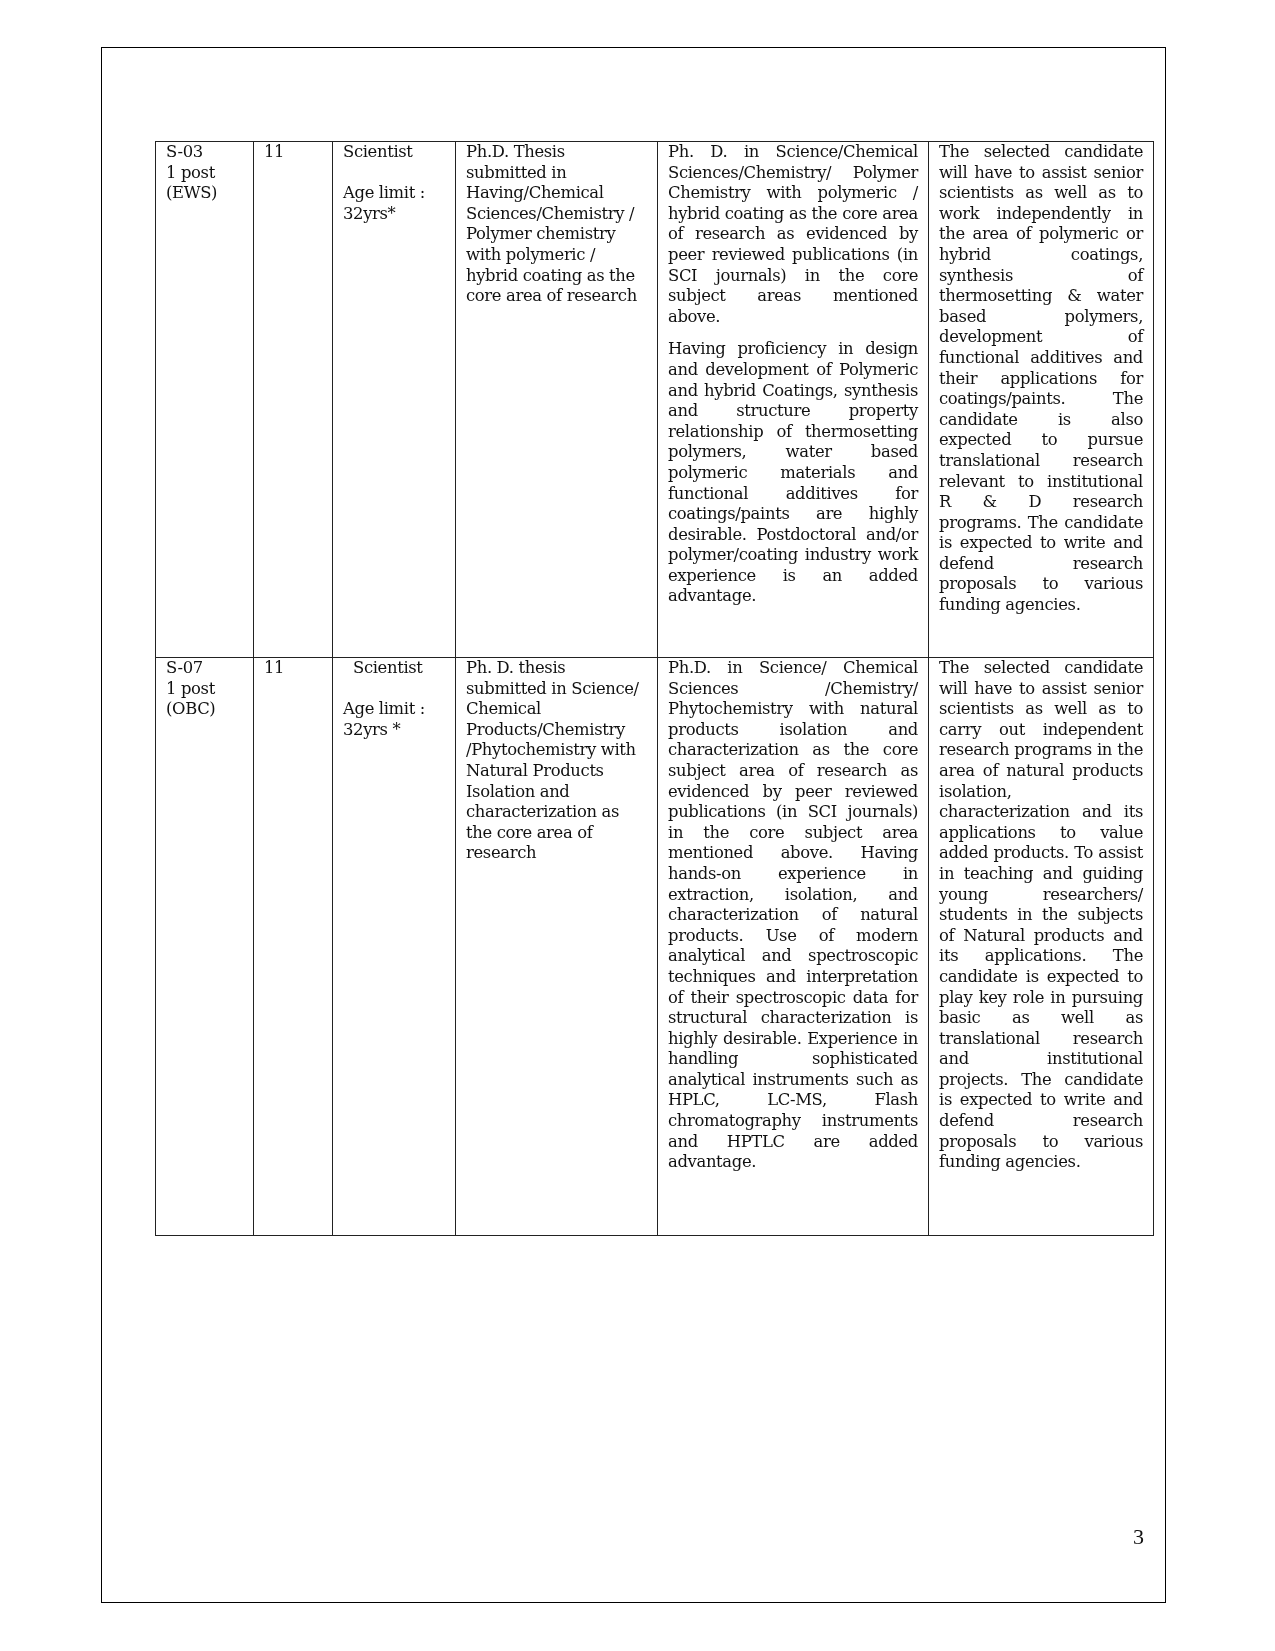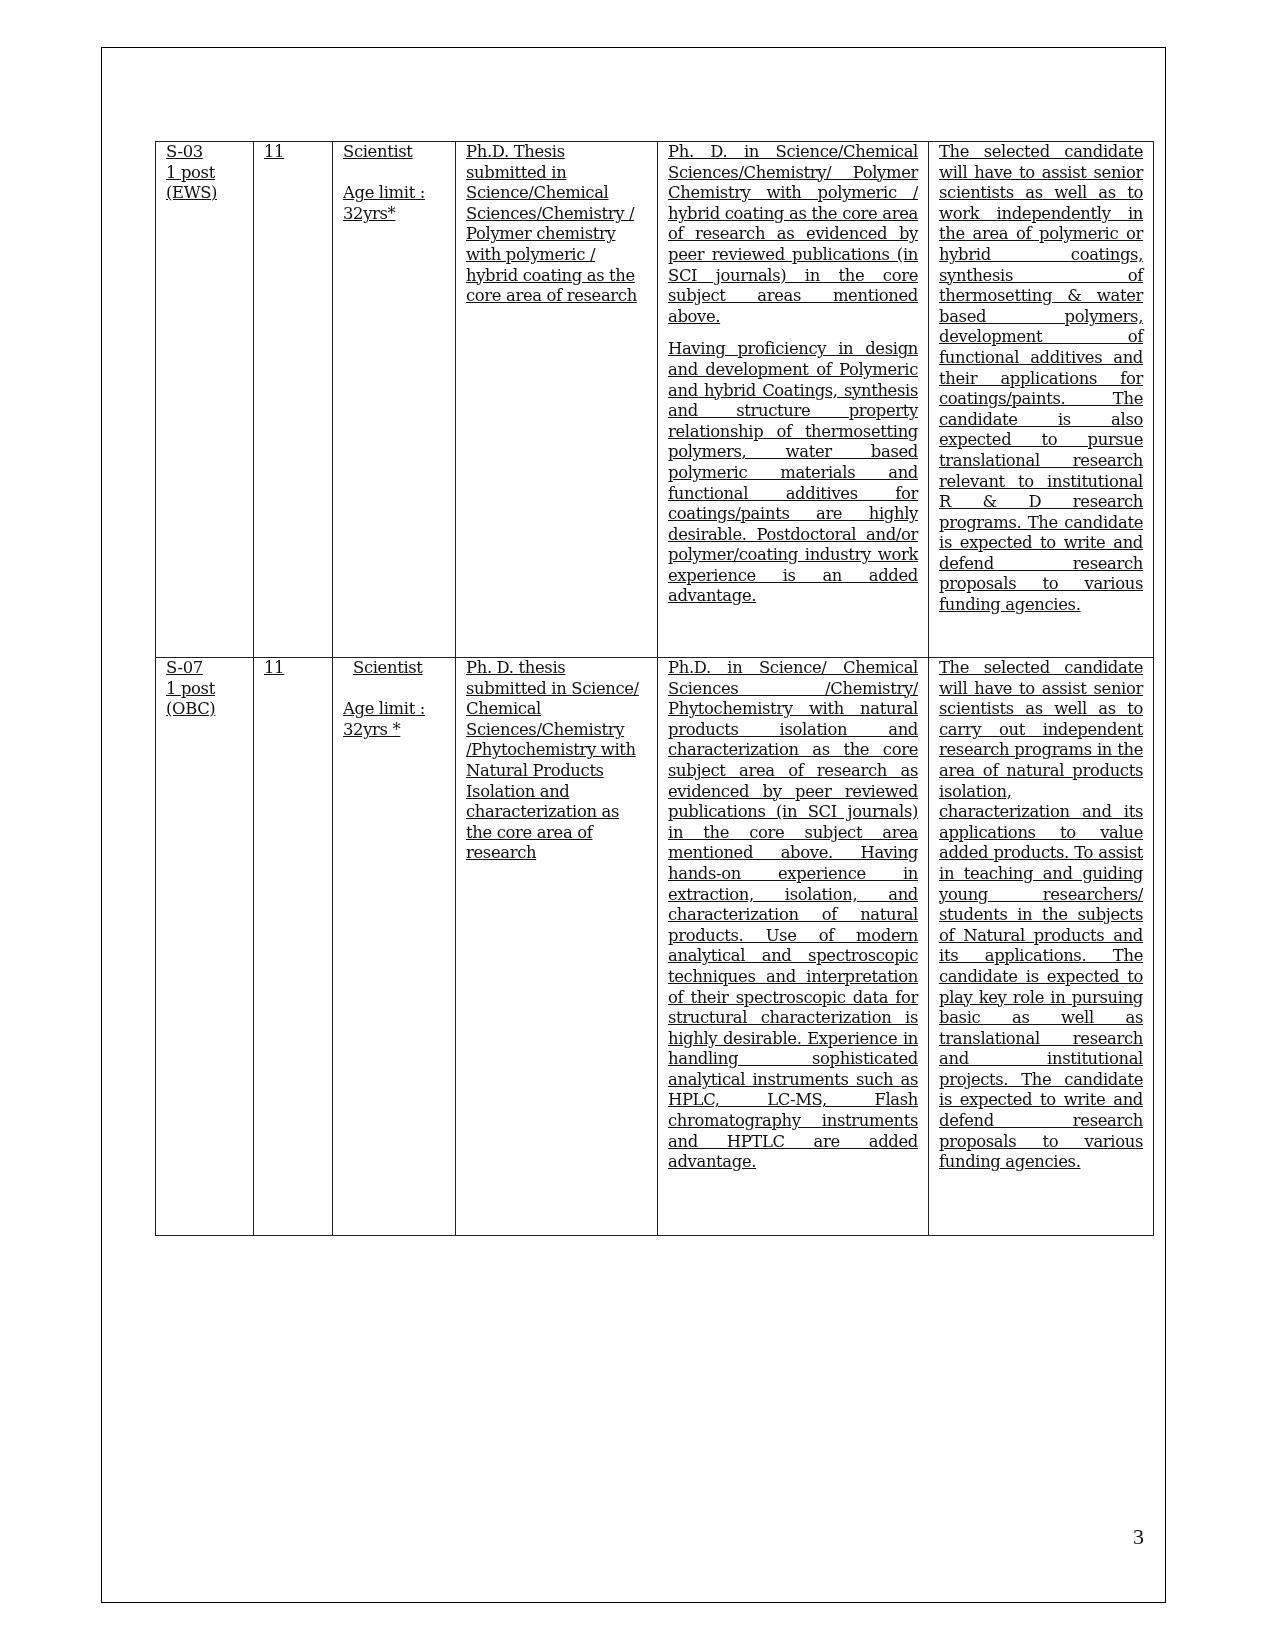--- a/index.html
+++ b/index.html
@@ -8,21 +8,21 @@
       position: absolute; left: 101px; top: 47px;
       width: 1065px; height: 1556px;
       border: 1.5px solid #000; box-sizing: border-box;
     }
     .table-wrap {
       position: absolute; left: 155px; top: 141px; width: 998px;
     }
     table.post-table {
       border-collapse: collapse; width: 998px; table-layout: fixed;
       font-family: "DejaVu Serif", "Liberation Serif", serif;
-      font-size: 16.4px; line-height: 20.6px; color: #111; text-decoration: underline;
+      font-size: 16.4px; line-height: 20.6px; color: #111;
     }
     table.post-table td {
       border: 1px solid #222; vertical-align: top;
       padding: 0 10px 0 10px; box-sizing: border-box;
       letter-spacing: -0.35px;
     }
     table.post-table tr.row-s03 td { height: 516px; }
     table.post-table tr.row-s04 td { height: 578px; }
     .c1 { width: 98px; }
     .c2 { width: 79px; }
@@ -66,21 +66,21 @@
         <td>
           <span class="line">11</span>
         </td>
         <td>
           <span class="line">Scientist</span>
           <span class="line gap-line"></span>
           <span class="line">Age limit :</span>
           <span class="line">32yrs*</span>
         </td>
         <td>
-          <span>Ph.D. Thesis submitted in Science/Chemical Sciences/Chemistry / Polymer chemistry with polymeric / hybrid coating as the core area of research</span>
+          <span>Ph.D. Thesis submitted in Having/Chemical Sciences/Chemistry / Polymer chemistry with polymeric / hybrid coating as the core area of research</span>
         </td>
         <td class="justify">
           <div>Ph. D. in Science/Chemical Sciences/Chemistry/ Polymer Chemistry with polymeric / hybrid coating as the core area of research as evidenced by peer reviewed publications (in SCI journals) in the core subject areas mentioned above.</div>
           <div class="para-gap"></div>
           <div>Having proficiency in design and development of Polymeric and hybrid Coatings, synthesis and structure property relationship of thermosetting polymers, water based polymeric materials and functional additives for coatings/paints are highly desirable. Postdoctoral and/or polymer/coating industry work experience is an added advantage.</div>
         </td>
         <td class="justify">
           <div>The selected candidate will have to assist senior scientists as well as to work independently in the area of polymeric or hybrid coatings, synthesis of thermosetting &amp; water based polymers, development of functional additives and their applications for coatings/paints. The candidate is also expected to pursue translational research relevant to institutional R &amp; D research programs. The candidate is expected to write and defend research proposals to various funding agencies.</div>
         </td>
       </tr>
@@ -93,21 +93,21 @@
         <td>
           <span class="line">11</span>
         </td>
         <td>
           <span class="line centered-title">Scientist</span>
           <span class="line gap-line"></span>
           <span class="line">Age limit :</span>
           <span class="line">32yrs *</span>
         </td>
         <td>
-          <span>Ph. D. thesis submitted in Science/ Chemical Sciences/Chemistry /Phytochemistry with Natural Products Isolation and characterization as the core area of research</span>
+          <span>Ph. D. thesis submitted in Science/ Chemical Products/Chemistry /Phytochemistry with Natural Products Isolation and characterization as the core area of research</span>
         </td>
         <td class="justify">
           <div>Ph.D. in Science/ Chemical Sciences /Chemistry/ Phytochemistry with natural products isolation and characterization as the core subject area of research as evidenced by peer reviewed publications (in SCI journals) in the core subject area mentioned above. Having hands-on experience in extraction, isolation, and characterization of natural products. Use of modern analytical and spectroscopic techniques and interpretation of their spectroscopic data for structural characterization is highly desirable. Experience in handling sophisticated analytical instruments such as HPLC, LC-MS, Flash chromatography instruments and HPTLC are added advantage.</div>
         </td>
         <td class="justify">
           <div>The selected candidate will have to assist senior scientists as well as to carry out independent research programs in the area of natural products isolation, characterization and its applications to value added products. To assist in teaching and guiding young researchers/ students in the subjects of Natural products and its applications. The candidate is expected to play key role in pursuing basic as well as translational research and institutional projects. The candidate is expected to write and defend research proposals to various funding agencies.</div>
         </td>
       </tr>
     </tbody>
   </table>

